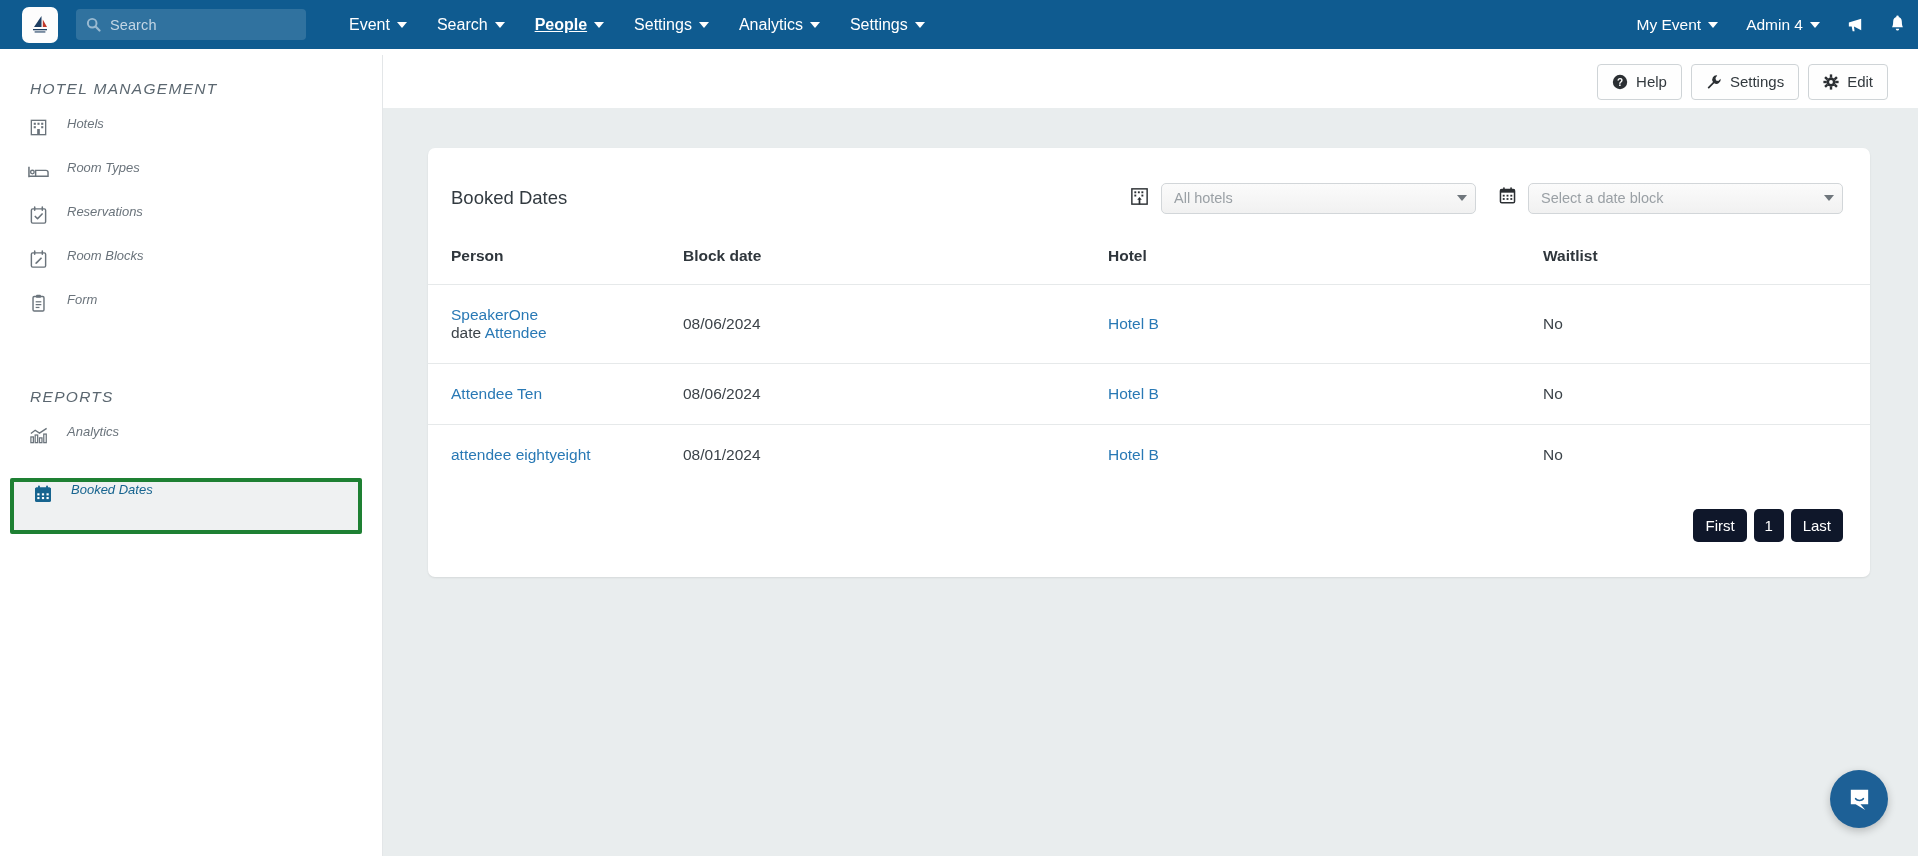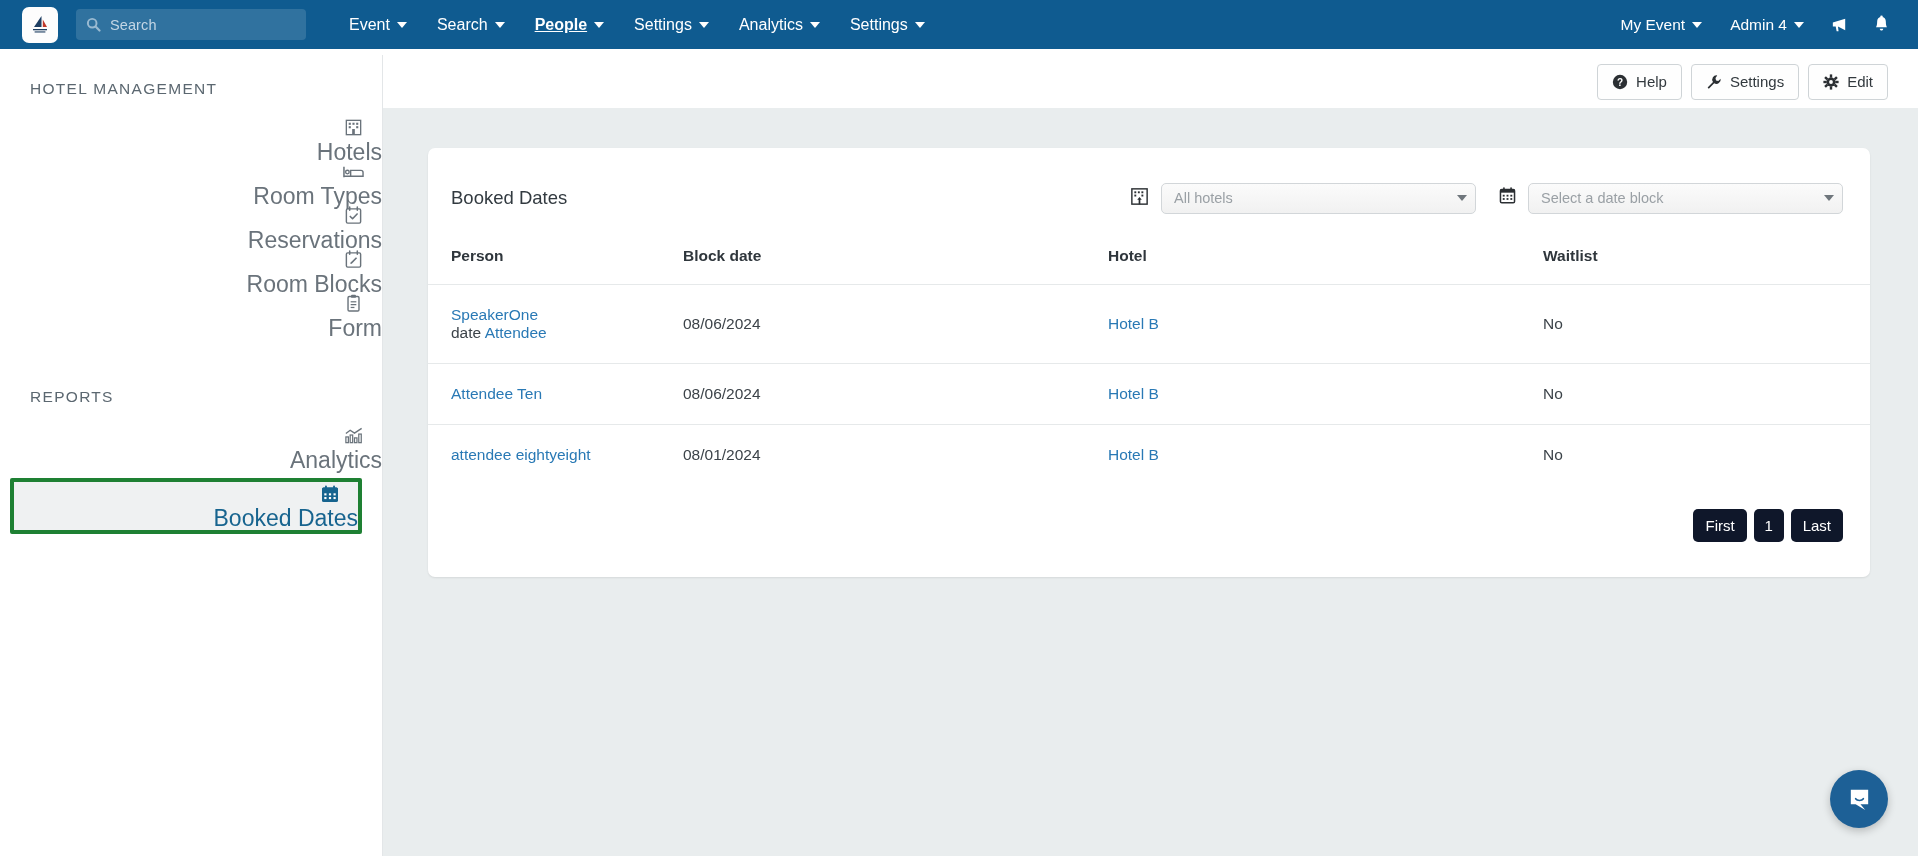--- a/index.html
+++ b/index.html
@@ -50,50 +50,50 @@
   .nav-item.active { font-weight: bold; text-decoration: underline; }
   .caret {
     width: 0; height: 0;
     border-left: 5px solid transparent;
     border-right: 5px solid transparent;
     border-top: 6px solid #ffffff;
     display: inline-block;
   }
   .nav-right {
     margin-left: auto; display: flex; align-items: center;
-    height: 100%; padding-right: 16px;
+    height: 100%; 
   }
   .nav-right .nav-item { font-size: 15.5px; padding: 0 14px; }
   .icon-btn {
     width: 42px; height: 100%;
     display: flex; align-items: center; justify-content: center;
     cursor: pointer;
   }
 
   
   .sidebar {
     position: absolute; top: 55px; left: 0;
     width: 383px; height: 801px;
     background: #ffffff;
     border-right: 1px solid #e3e6e8;
+    font-style: italic;
   }
   .sb-section-title {
     font-size: 15.5px; color: #5b6770;
     letter-spacing: 1.3px; font-weight: normal;
     padding-left: 30px;
   }
   #sec-hotel { padding-top: 25px; }
   #sec-reports { padding-top: 52px; }
   .sb-list { margin-top: 18px; }
   .sb-item {
-    display: flex; align-items: flex-end;
+    display: flex; align-items: flex-start;
     height: 44px; padding-left: 27px;
-    color: #6a737b; font-size: 23px;
+    color: #6a737b; font-size: 13px;
     cursor: pointer;
-    flex-direction: column;
   }
   .sb-item .sb-icon {
     width: 23px; height: 23px; flex: none;
     display: flex; align-items: center; justify-content: center;
     margin-right: 17px;
   }
   .sb-item.selected { background: #eff1f2; color: #17648f; }
   .sb-item.selected .sb-icon svg { fill: #17648f; }
   .highlight-wrap {
     position: relative;

